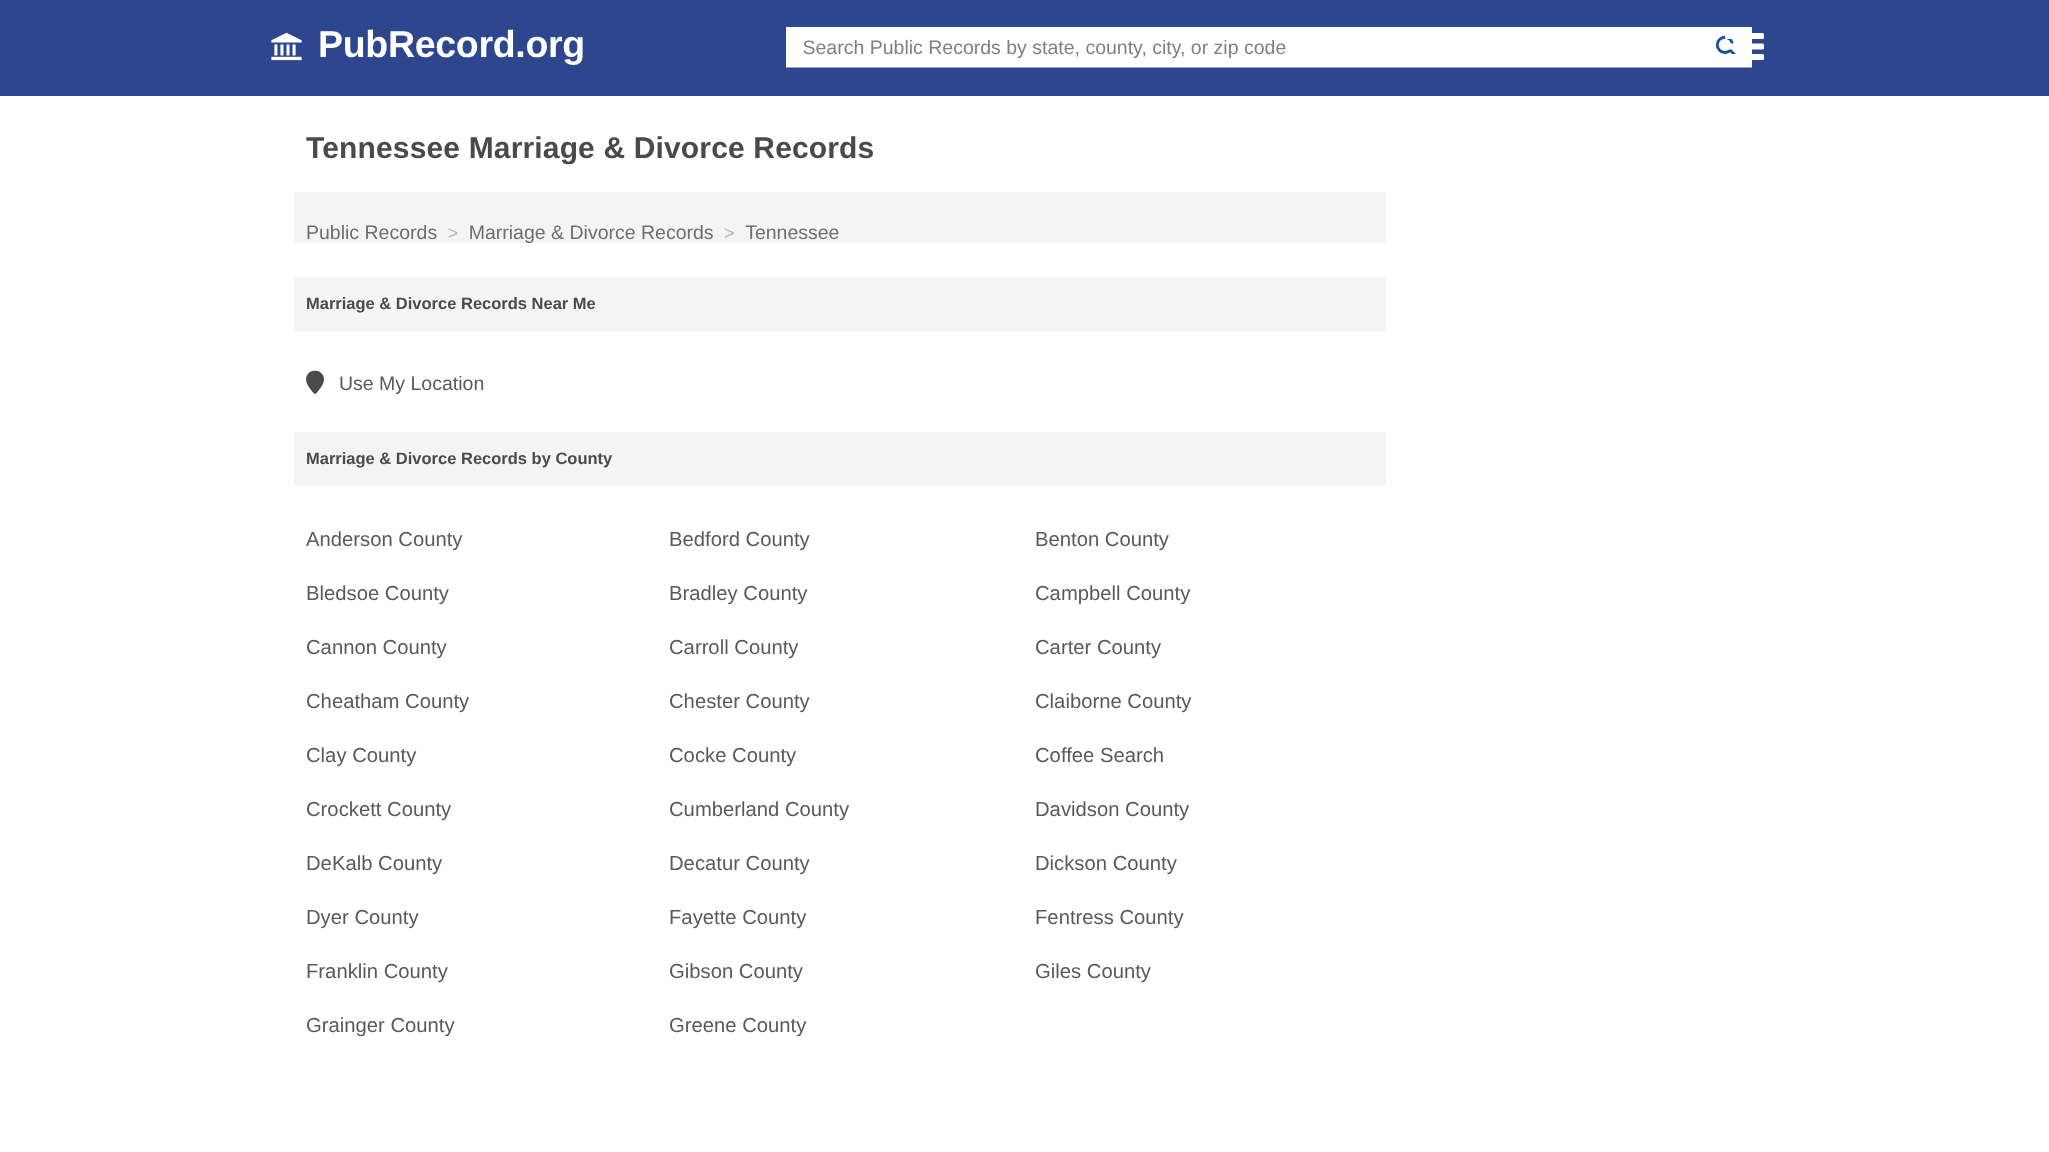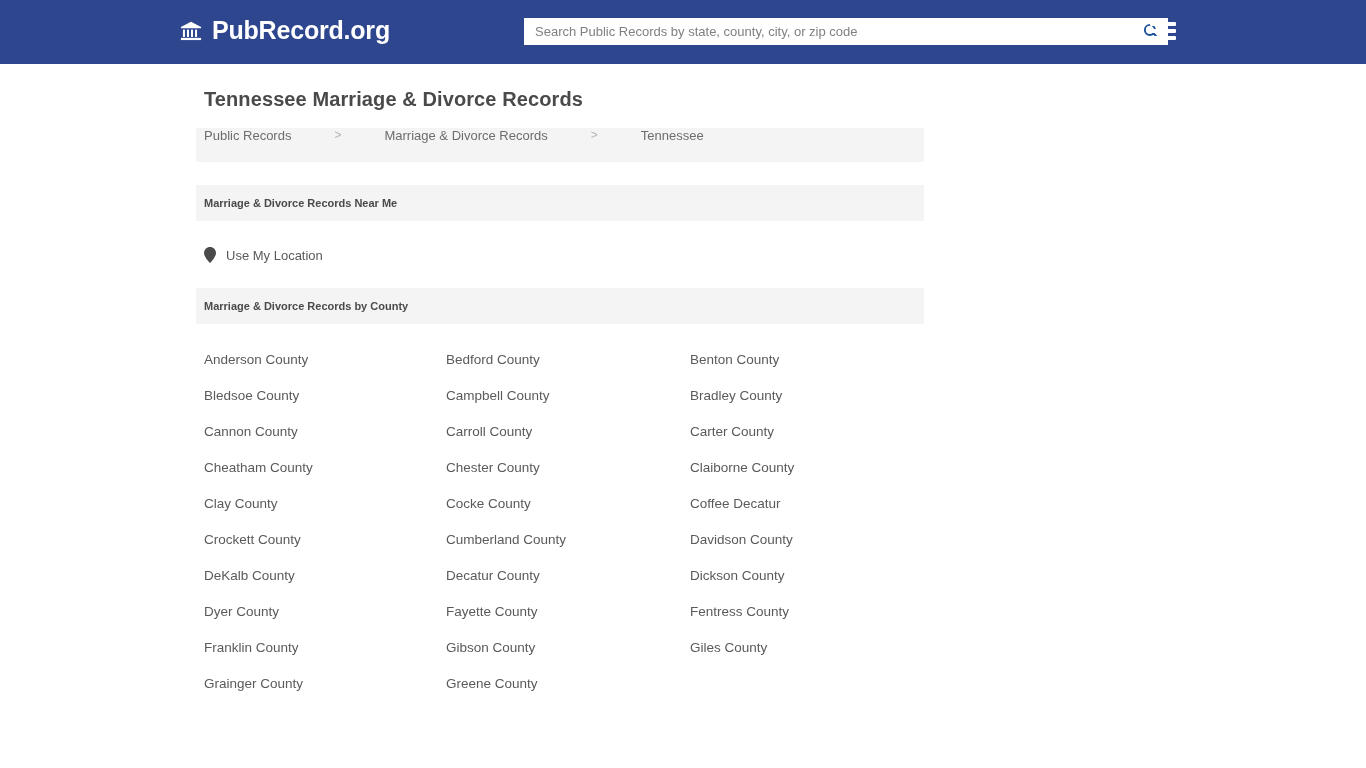--- a/index.html
+++ b/index.html
@@ -109,24 +109,23 @@
     font-weight: bold;
     color: #4a4a4a;
     letter-spacing: 0.1px;
   }
 
   .breadcrumb {
     margin-top: 17px;
     background: #f4f4f4;
     height: 34px;
     display: flex;
-    align-items: flex-start;
+    align-items: flex-end;
     padding-left: 8px;
     font-size: 13px;
-    gap: 36px;
   }
   .crumb {
     color: #6d6d6d;
     text-decoration: none;
   }
   .crumb-current { color: #6d6d6d; }
   .crumb-sep {
     color: #b4b4b4;
     padding: 0 7px;
     font-size: 12px;
@@ -245,31 +244,31 @@
       <a class="near-me-label" href="#">Use My Location</a>
     </div>
 
     <div class="section-head">Marriage &amp; Divorce Records by County</div>
 
     <div class="county-grid" id="county-grid">
         <a class="county-link" href="#">Anderson County</a>
         <a class="county-link" href="#">Bedford County</a>
         <a class="county-link" href="#">Benton County</a>
         <a class="county-link" href="#">Bledsoe County</a>
+        <a class="county-link" href="#">Bradley County</a>
         <a class="county-link" href="#">Campbell County</a>
-        <a class="county-link" href="#">Bradley County</a>
         <a class="county-link" href="#">Cannon County</a>
         <a class="county-link" href="#">Carroll County</a>
         <a class="county-link" href="#">Carter County</a>
         <a class="county-link" href="#">Cheatham County</a>
         <a class="county-link" href="#">Chester County</a>
         <a class="county-link" href="#">Claiborne County</a>
         <a class="county-link" href="#">Clay County</a>
         <a class="county-link" href="#">Cocke County</a>
-        <a class="county-link" href="#">Coffee Decatur</a>
+        <a class="county-link" href="#">Coffee Search</a>
         <a class="county-link" href="#">Crockett County</a>
         <a class="county-link" href="#">Cumberland County</a>
         <a class="county-link" href="#">Davidson County</a>
         <a class="county-link" href="#">DeKalb County</a>
         <a class="county-link" href="#">Decatur County</a>
         <a class="county-link" href="#">Dickson County</a>
         <a class="county-link" href="#">Dyer County</a>
         <a class="county-link" href="#">Fayette County</a>
         <a class="county-link" href="#">Fentress County</a>
         <a class="county-link" href="#">Franklin County</a>

